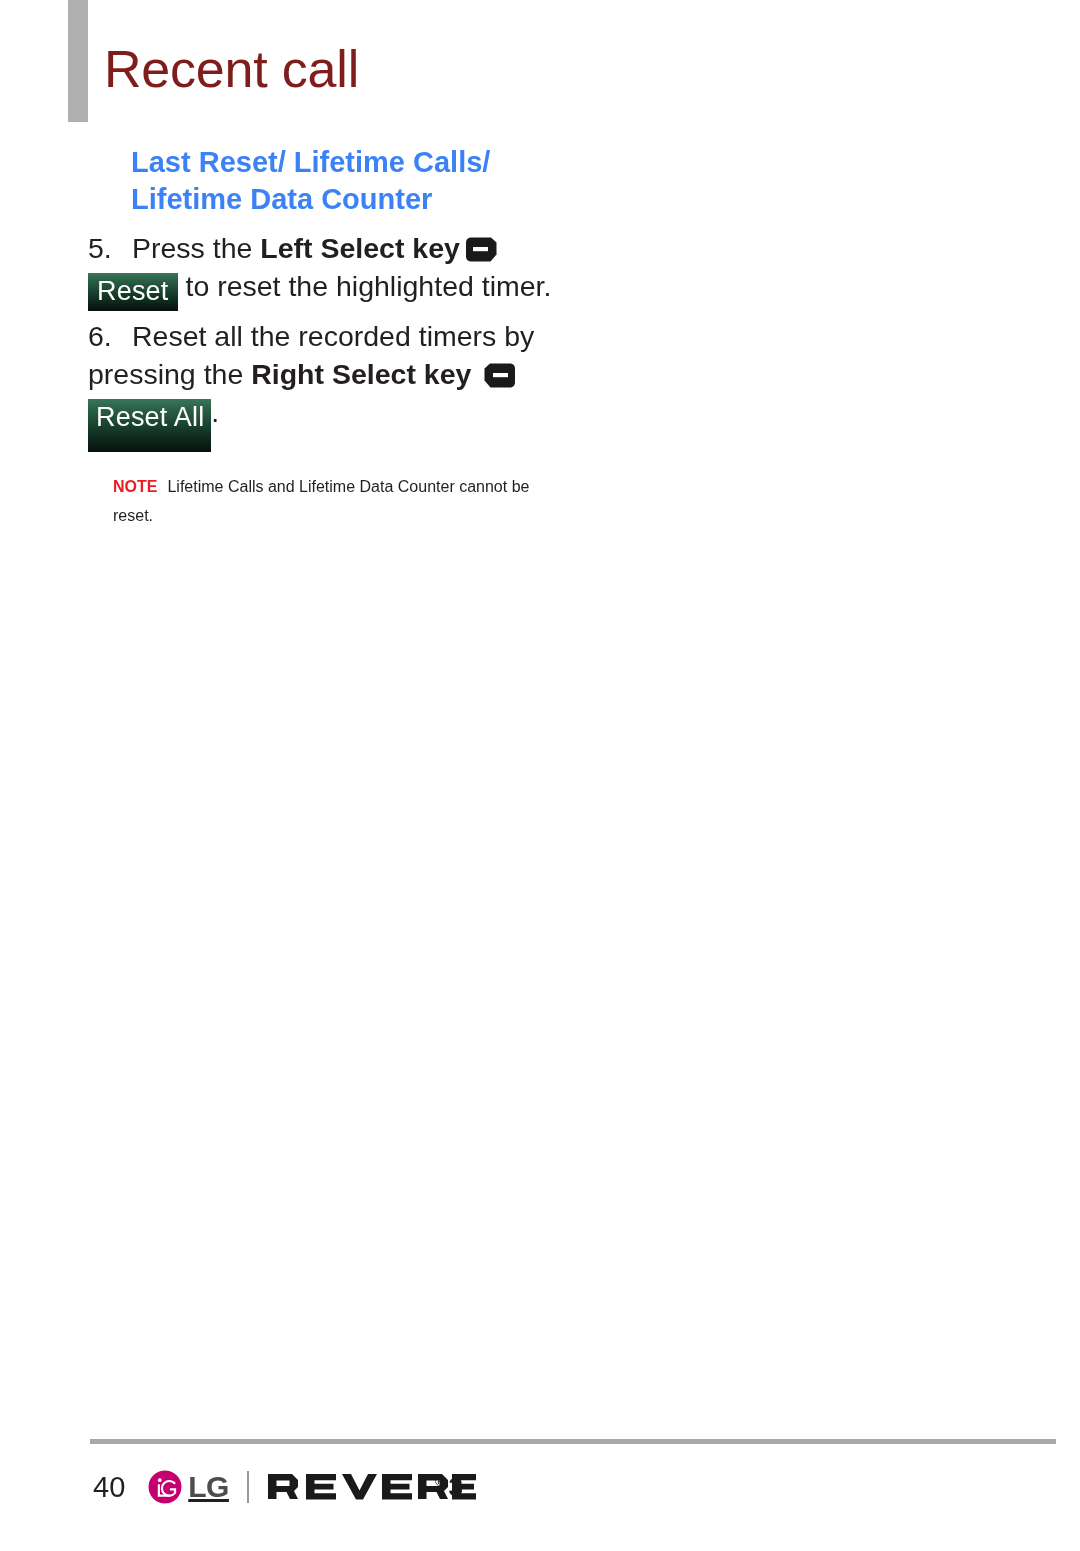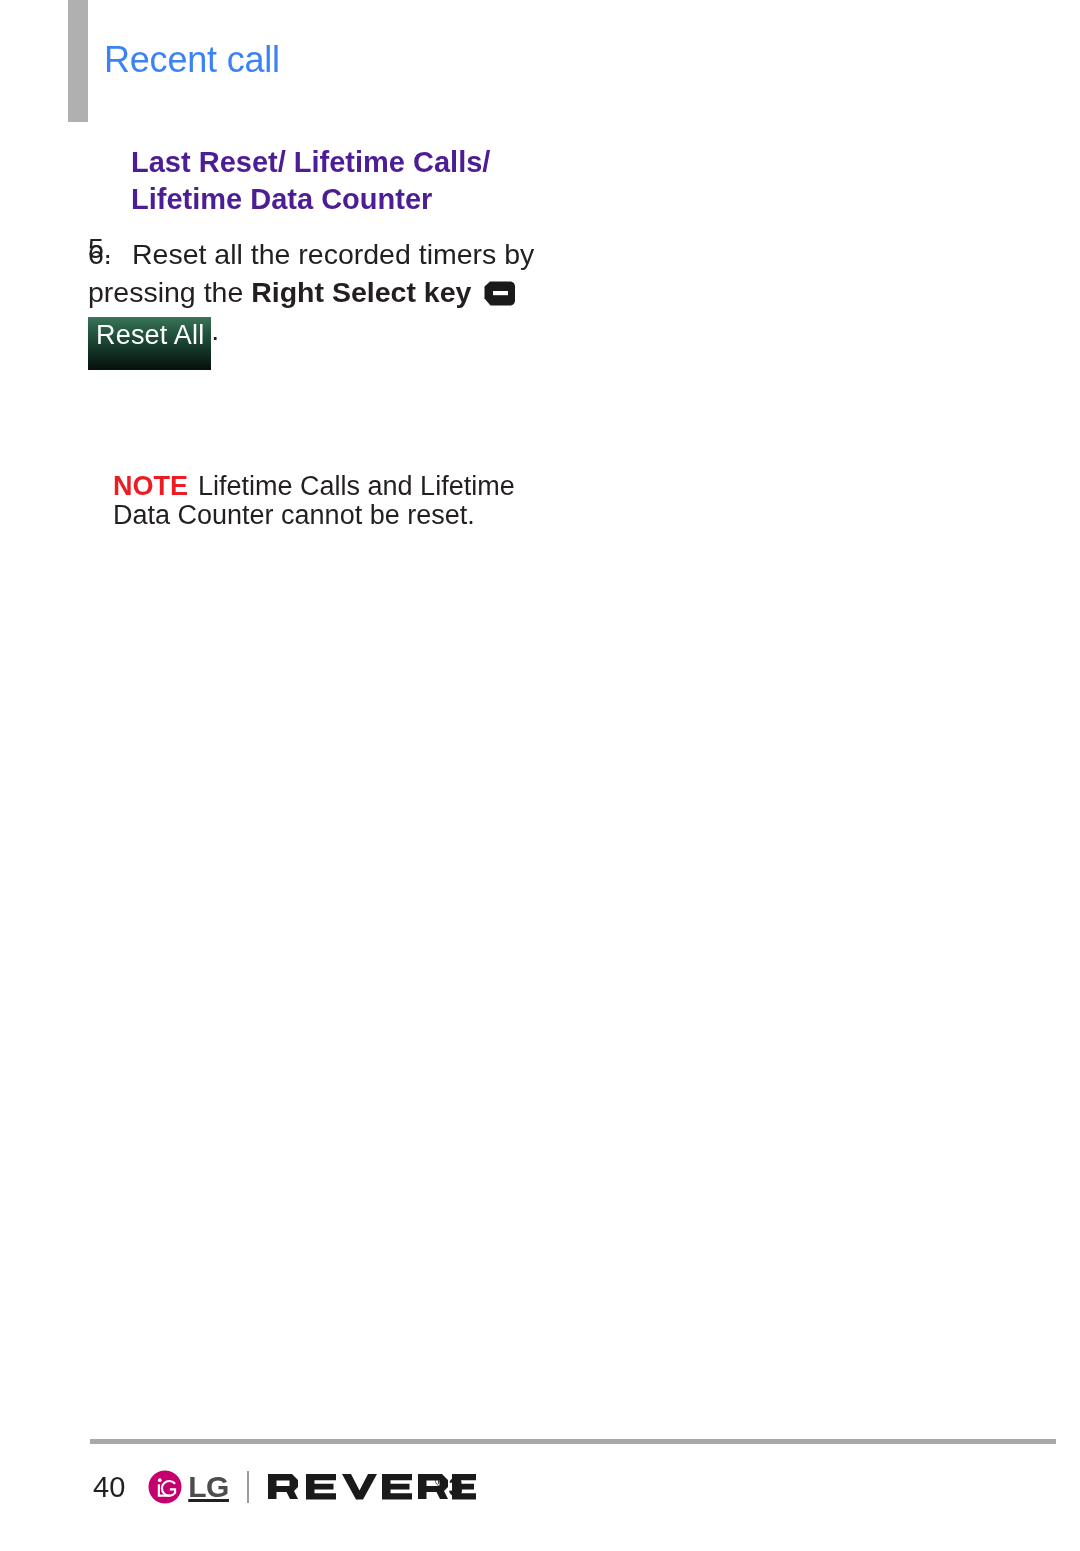--- a/index.html
+++ b/index.html
@@ -29,44 +29,44 @@
     left: 68px;
     top: 0;
     width: 20px;
     height: 122px;
     background: #b0b0b0;
   }
   .header-title {
     position: absolute;
     left: 104px;
     top: 39px;
-    font-size: 36px;
+    font-size: 52px;
     font-weight: 400;
     letter-spacing: -0.2px;
-    color: #3b82f6;
+    color: #7f1d1d;
     white-space: nowrap;
   }
 
   
   .content {
     position: absolute;
     left: 0;
     top: 140px;
     width: 1080px;
   }
 
   .section-heading {
     position: absolute;
     left: 131px;
     top: 4px;
     width: 400px;
     font-size: 29px;
     line-height: 37px;
     font-weight: bold;
-    color: #4c1d95;
+    color: #3b82f6;
   }
 
   .steps {
     position: absolute;
     left: 88px;
     top: 89px;
     width: 470px;
   }
   .step {
     position: relative;
@@ -113,21 +113,21 @@
     letter-spacing: 0.2px;
   }
   .chip.wide { padding: 1px 7px 18px 8px; }
 
   
   .note {
     position: absolute;
     left: 113px;
     top: 332px;
     width: 420px;
-    font-size: 27px;
+    font-size: 16px;
     line-height: 29px;
     color: #231f20;
   }
   .note-label {
     font-weight: bold;
     color: #ec1c24;
     margin-right: 10px;
   }
 
   
@@ -197,20 +197,24 @@
 </div>
 
 <div class="content">
 
   <div class="section-heading">Last Reset/ Lifetime Calls/ Lifetime Data Counter</div>
 
   <div class="steps">
 
     <div class="step">
       <span class="step-num">5.</span>
+      <span class="step-body"><span>Press the </span><span class="b">Left Select key</span><span class="key-icon"><svg viewBox="0 0 38 25" width="38" height="25" aria-hidden="true">
+              <path d="M4 5.5 C4 2.4 6.3 0.5 9.5 0.5 L29 0.5 L34.5 5.5 L34.5 17.5 L28.5 24.5 L9.5 24.5 C6.3 24.5 4 22.5 4 19.5 Z" fill="#1a1a1a"></path>
+              <rect x="11" y="10" width="15" height="4.2" fill="#ffffff"></rect>
+            </svg></span><span class="chip">Reset</span><span> to reset the highlighted timer.</span></span>
     </div>
 
     <div class="step">
       <span class="step-num">6.</span>
       <span class="step-body"><span>Reset all the recorded timers by pressing the </span><span class="b">Right Select key</span> <span class="key-icon"><svg viewBox="0 0 38 25" width="38" height="25" aria-hidden="true">
               <path d="M34 5.5 C34 2.4 31.7 0.5 28.5 0.5 L9 0.5 L3.5 5.5 L3.5 17.5 L9.5 24.5 L28.5 24.5 C31.7 24.5 34 22.5 34 19.5 Z" fill="#1a1a1a"></path>
               <rect x="12" y="10" width="15" height="4.2" fill="#ffffff"></rect>
             </svg></span><span class="chip wide">Reset All</span><span>.</span></span>
     </div>
 

